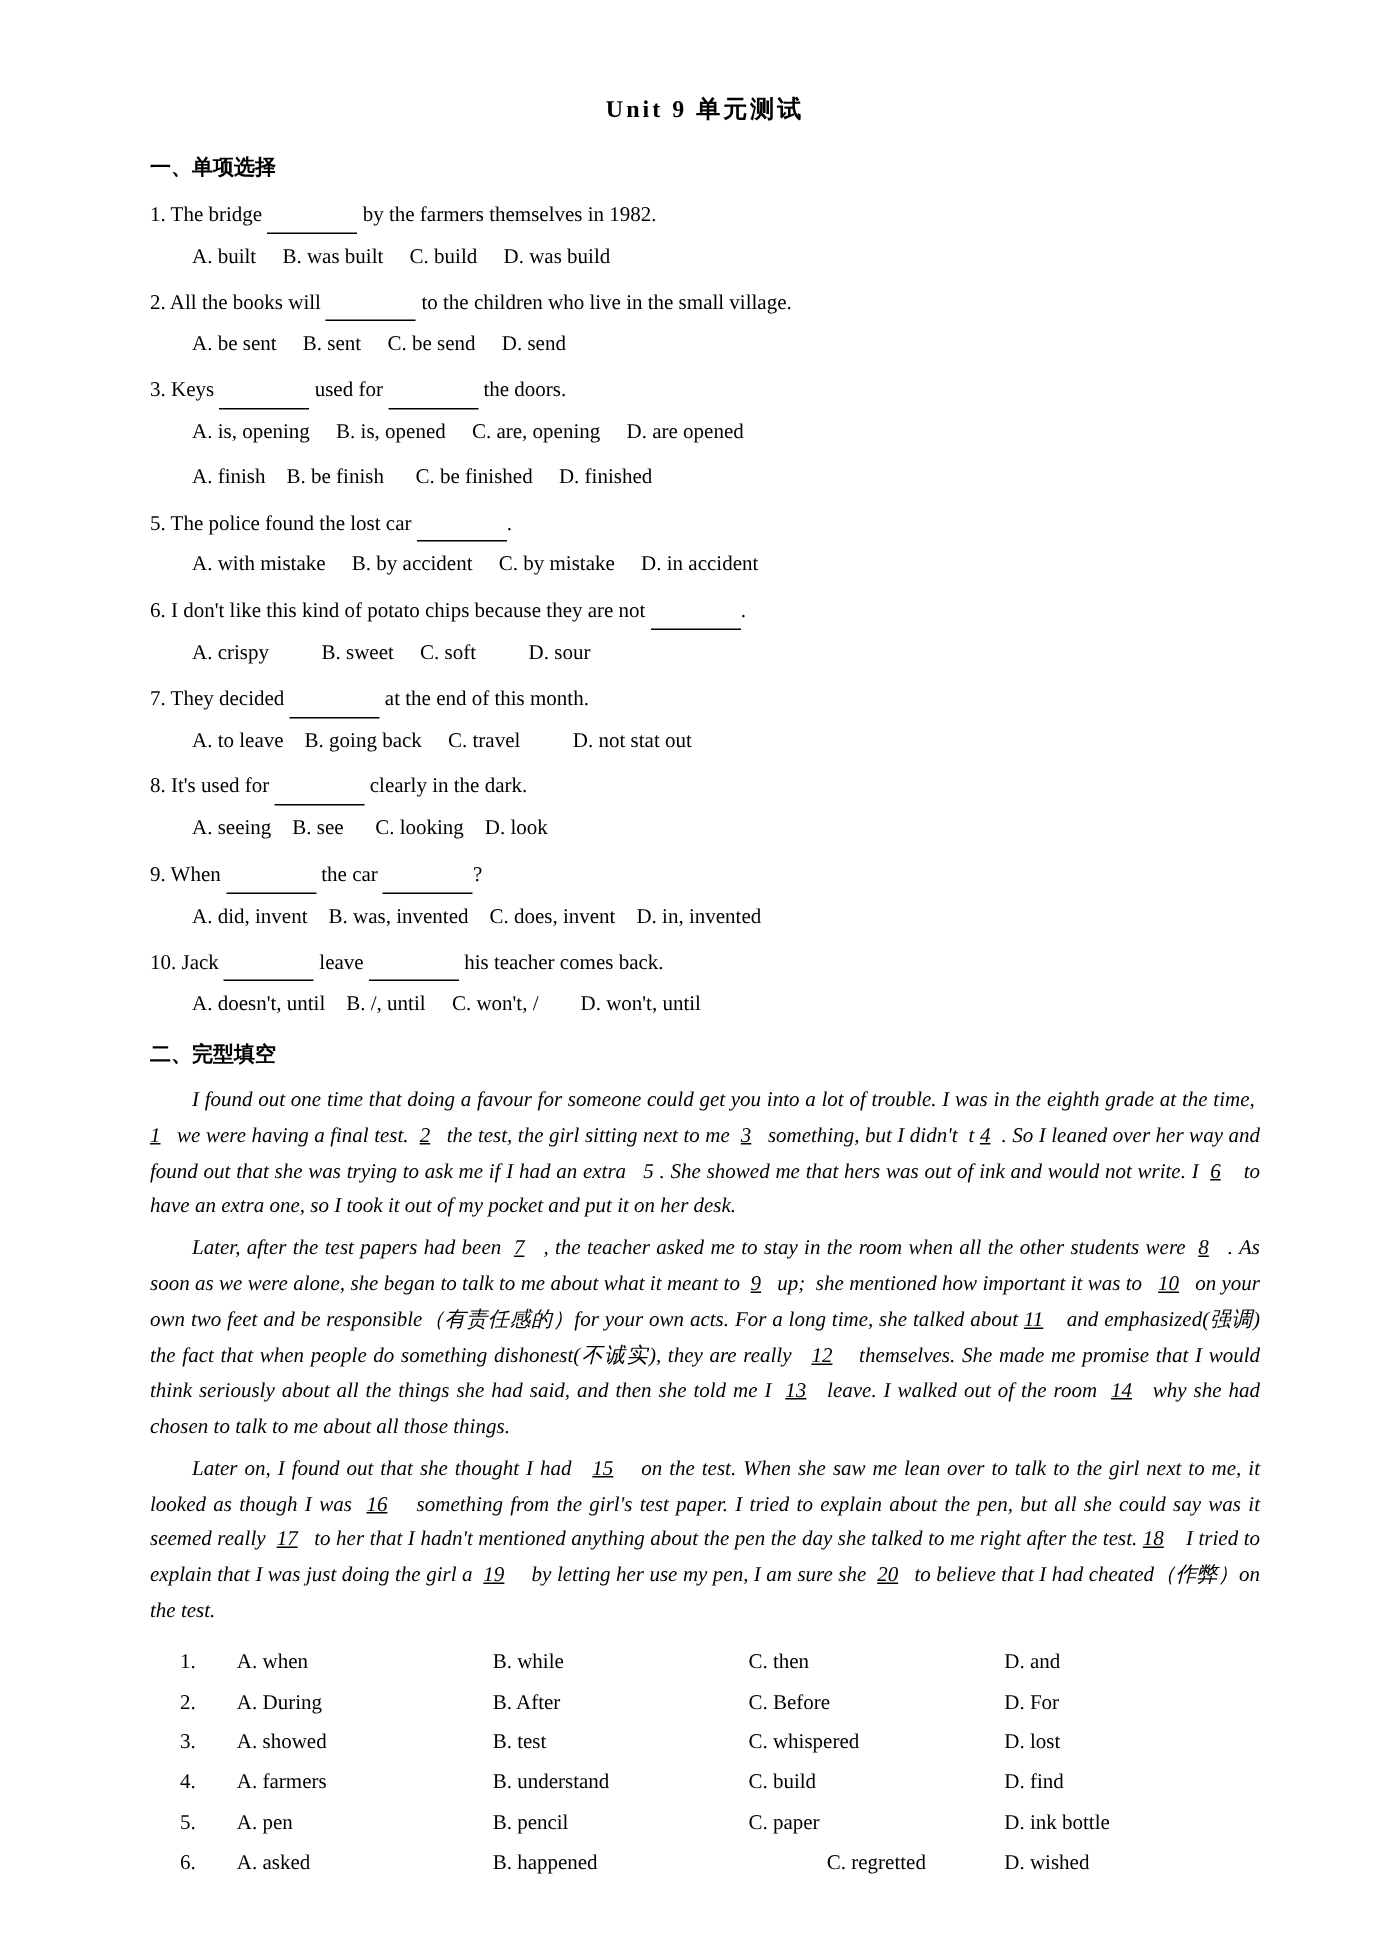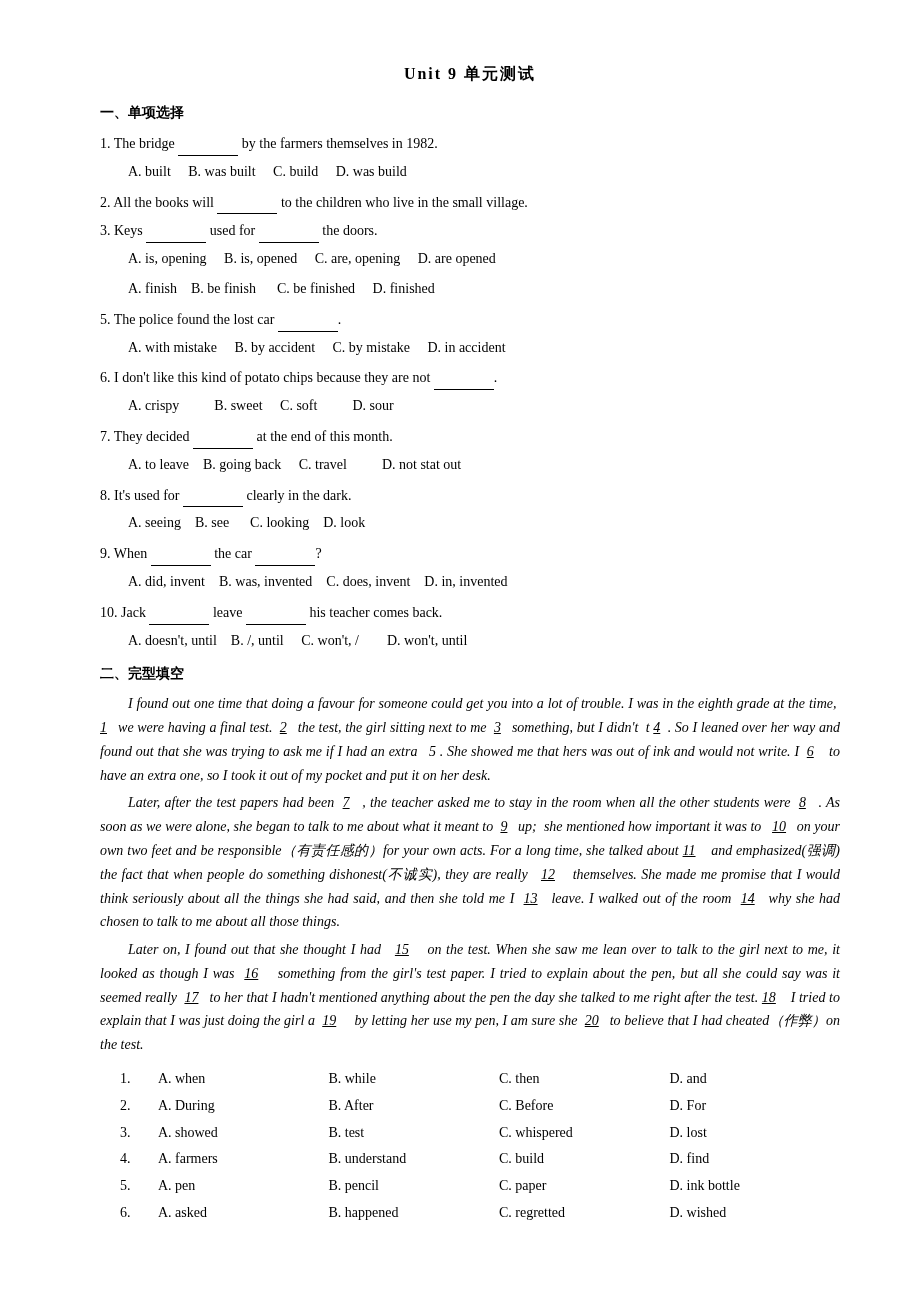--- a/index.html
+++ b/index.html
@@ -58,20 +58,21 @@
 
 <div>
 
   <div>
     <div class="question">1. The bridge <span class="blank">&nbsp;&nbsp;&nbsp;&nbsp;&nbsp;&nbsp;&nbsp;</span> by the farmers themselves in 1982.</div>
     <div class="question-options">A. built &nbsp;&nbsp;&nbsp; B. was built &nbsp;&nbsp;&nbsp; C. build &nbsp;&nbsp;&nbsp; D. was build</div>
   </div>
 
   <div>
     <div class="question">2. All the books will <span class="blank">&nbsp;&nbsp;&nbsp;&nbsp;&nbsp;&nbsp;</span> to the children who live in the small village.</div>
+    <div class="question-options">A. be sent &nbsp;&nbsp;&nbsp; B. sent &nbsp;&nbsp;&nbsp; C. be send &nbsp;&nbsp;&nbsp; D. send</div>
   </div>
 
   <div>
     <div class="question">3. Keys <span class="blank">&nbsp;&nbsp;&nbsp;&nbsp;&nbsp;&nbsp;</span> used for <span class="blank">&nbsp;&nbsp;&nbsp;&nbsp;&nbsp;&nbsp;</span> the doors.</div>
     <div class="question-options">A. is, opening &nbsp;&nbsp;&nbsp; B. is, opened &nbsp;&nbsp;&nbsp; C. are, opening &nbsp;&nbsp;&nbsp; D. are opened</div>
   </div>
 
   <div>
     <div class="question-options">A. finish &nbsp;&nbsp; B. be finish &nbsp;&nbsp;&nbsp;&nbsp; C. be finished &nbsp;&nbsp;&nbsp; D. finished</div>
   </div>
@@ -161,17 +162,17 @@
     <span style="width:180px;">A. pen</span>
     <span style="width:180px;">B. pencil</span>
     <span style="width:180px;">C. paper</span>
     <span style="width:180px;">D. ink bottle</span>
   </div>
 
   <div style="display:flex; margin-bottom:3px;">
     <span style="width:40px;">6.</span>
     <span style="width:180px;">A. asked</span>
     <span style="width:180px;">B. happened</span>
-    <span style="width:180px;">C. regretted</span>
+    <span style="width:180px;text-align:center;">C. regretted</span>
     <span style="width:180px;">D. wished</span>
   </div>
 
 </div>
 
 </body></html>

